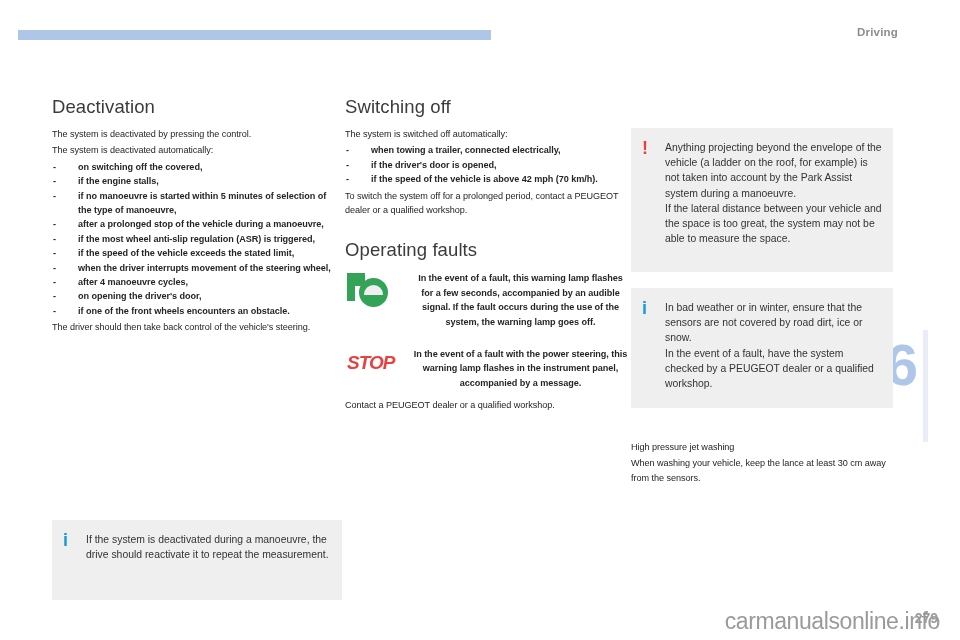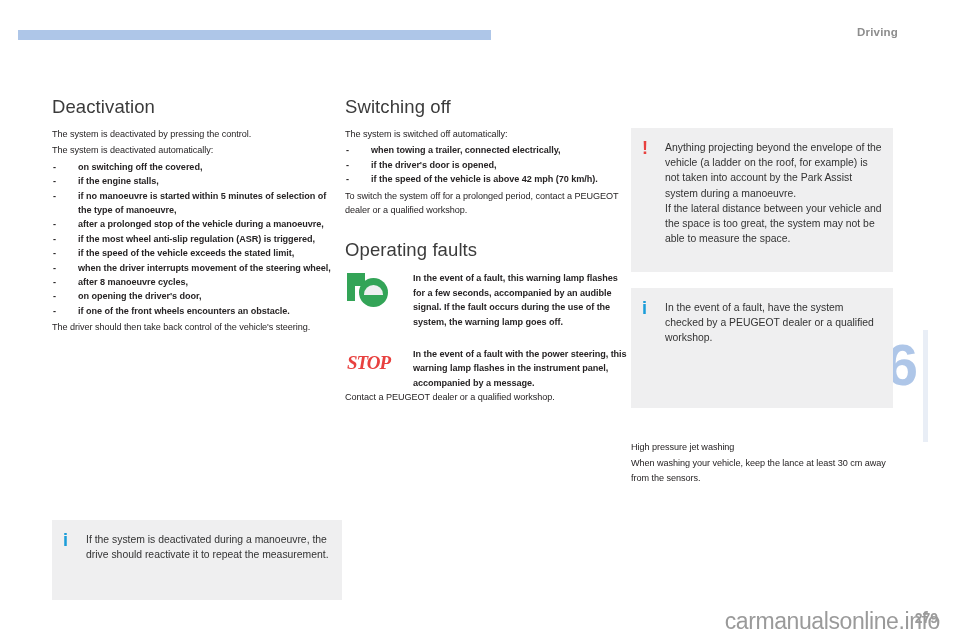--- a/index.html
+++ b/index.html
@@ -153,20 +153,21 @@
     padding-left: 68px;
     margin-top: 10px;
   }
   .symblock p {
     margin: 0;
     font-size: 9.1px;
     line-height: 14.4px;
     font-weight: bold;
     color: #272425;
     letter-spacing: -.05px;
+    text-align: center;
   }
 
   
   .icon-park-assist {
     position: absolute;
     left: 2px;
     top: 2px;
     width: 44px;
     height: 34px;
   }
@@ -209,21 +210,21 @@
   .icon-stop {
     position: absolute;
     left: 2px;
     top: 6px;
     font-size: 19px;
     line-height: 19px;
     font-weight: bold;
     font-style: italic;
     color: #e8413f;
     letter-spacing: -1px;
-    font-family: Liberation Serif, serif;
+    font-family: Liberation Sans, sans-serif;
   }
 
   
   #note-jet-washing {
     position: absolute;
     left: 631px;
     top: 440px;
     width: 270px;
   }
 
@@ -260,21 +261,21 @@
   <p class="body">The system is deactivated by pressing the control.</p>
   <p class="body">The system is deactivated automatically:</p>
   <ul class="dashlist">
     <li><span class="dash">-</span><span>on switching off the covered,</span></li>
     <li><span class="dash">-</span><span>if the engine stalls,</span></li>
     <li><span class="dash">-</span><span>if no manoeuvre is started within 5 minutes of selection of the type of manoeuvre,</span></li>
     <li><span class="dash">-</span><span>after a prolonged stop of the vehicle during a manoeuvre,</span></li>
     <li><span class="dash">-</span><span>if the most wheel anti-slip regulation (ASR) is triggered,</span></li>
     <li><span class="dash">-</span><span>if the speed of the vehicle exceeds the stated limit,</span></li>
     <li><span class="dash">-</span><span>when the driver interrupts movement of the steering wheel,</span></li>
-    <li><span class="dash">-</span><span>after 8 manoeuvre cycles,</span></li>
+    <li><span class="dash">-</span><span>after 4 manoeuvre cycles,</span></li>
     <li><span class="dash">-</span><span>on opening the driver's door,</span></li>
     <li><span class="dash">-</span><span>if one of the front wheels encounters an obstacle.</span></li>
   </ul>
   <p class="body">The driver should then take back control of the vehicle's steering.</p>
 </div>
 
 <div class="callout" id="callout-deactivation">
   <span class="cicon info">i</span>
   <p>If the system is deactivated during a manoeuvre, the drive should reactivate it to repeat the measurement.</p>
 </div>
@@ -299,31 +300,32 @@
       <span class="pa-wheel-in"></span>
     </span>
     <p>In the event of a fault, this warning lamp flashes for a few seconds, accompanied by an audible signal. If the fault occurs during the use of the system, the warning lamp goes off.</p>
   </div>
 
   <div class="symblock" style="margin-top:18px;">
     <span class="icon-stop">STOP</span>
     <p>In the event of a fault with the power steering, this warning lamp flashes in the instrument panel, accompanied by a message.</p>
   </div>
 
-  <p class="body" style="margin-top:0;">Contact a PEUGEOT dealer or a qualified workshop.</p>
+  <p class="body" style="margin-top:8px;">Contact a PEUGEOT dealer or a qualified workshop.</p>
 </div>
 
 <div class="callout" id="callout-lateral-distance">
   <span class="cicon warn">!</span>
   <p>Anything projecting beyond the envelope of the vehicle (a ladder on the roof, for example) is not taken into account by the Park Assist system during a manoeuvre.</p>
   <p>If the lateral distance between your vehicle and the space is too great, the system may not be able to measure the space.</p>
 </div>
 
 <div class="callout" id="callout-bad-weather">
   <span class="cicon info">i</span>
+  <p>In bad weather or in winter, ensure that the sensors are not covered by road dirt, ice or snow.</p>
   <p>In the event of a fault, have the system checked by a PEUGEOT dealer or a qualified workshop.</p>
 </div>
 
 <div id="note-jet-washing">
   <p class="body">High pressure jet washing</p>
   <p class="body">When washing your vehicle, keep the lance at least 30 cm away from the sensors.</p>
 </div>
 
 <div id="footer-page-number">279</div>
 <div id="watermark">carmanualsonline.info</div>

